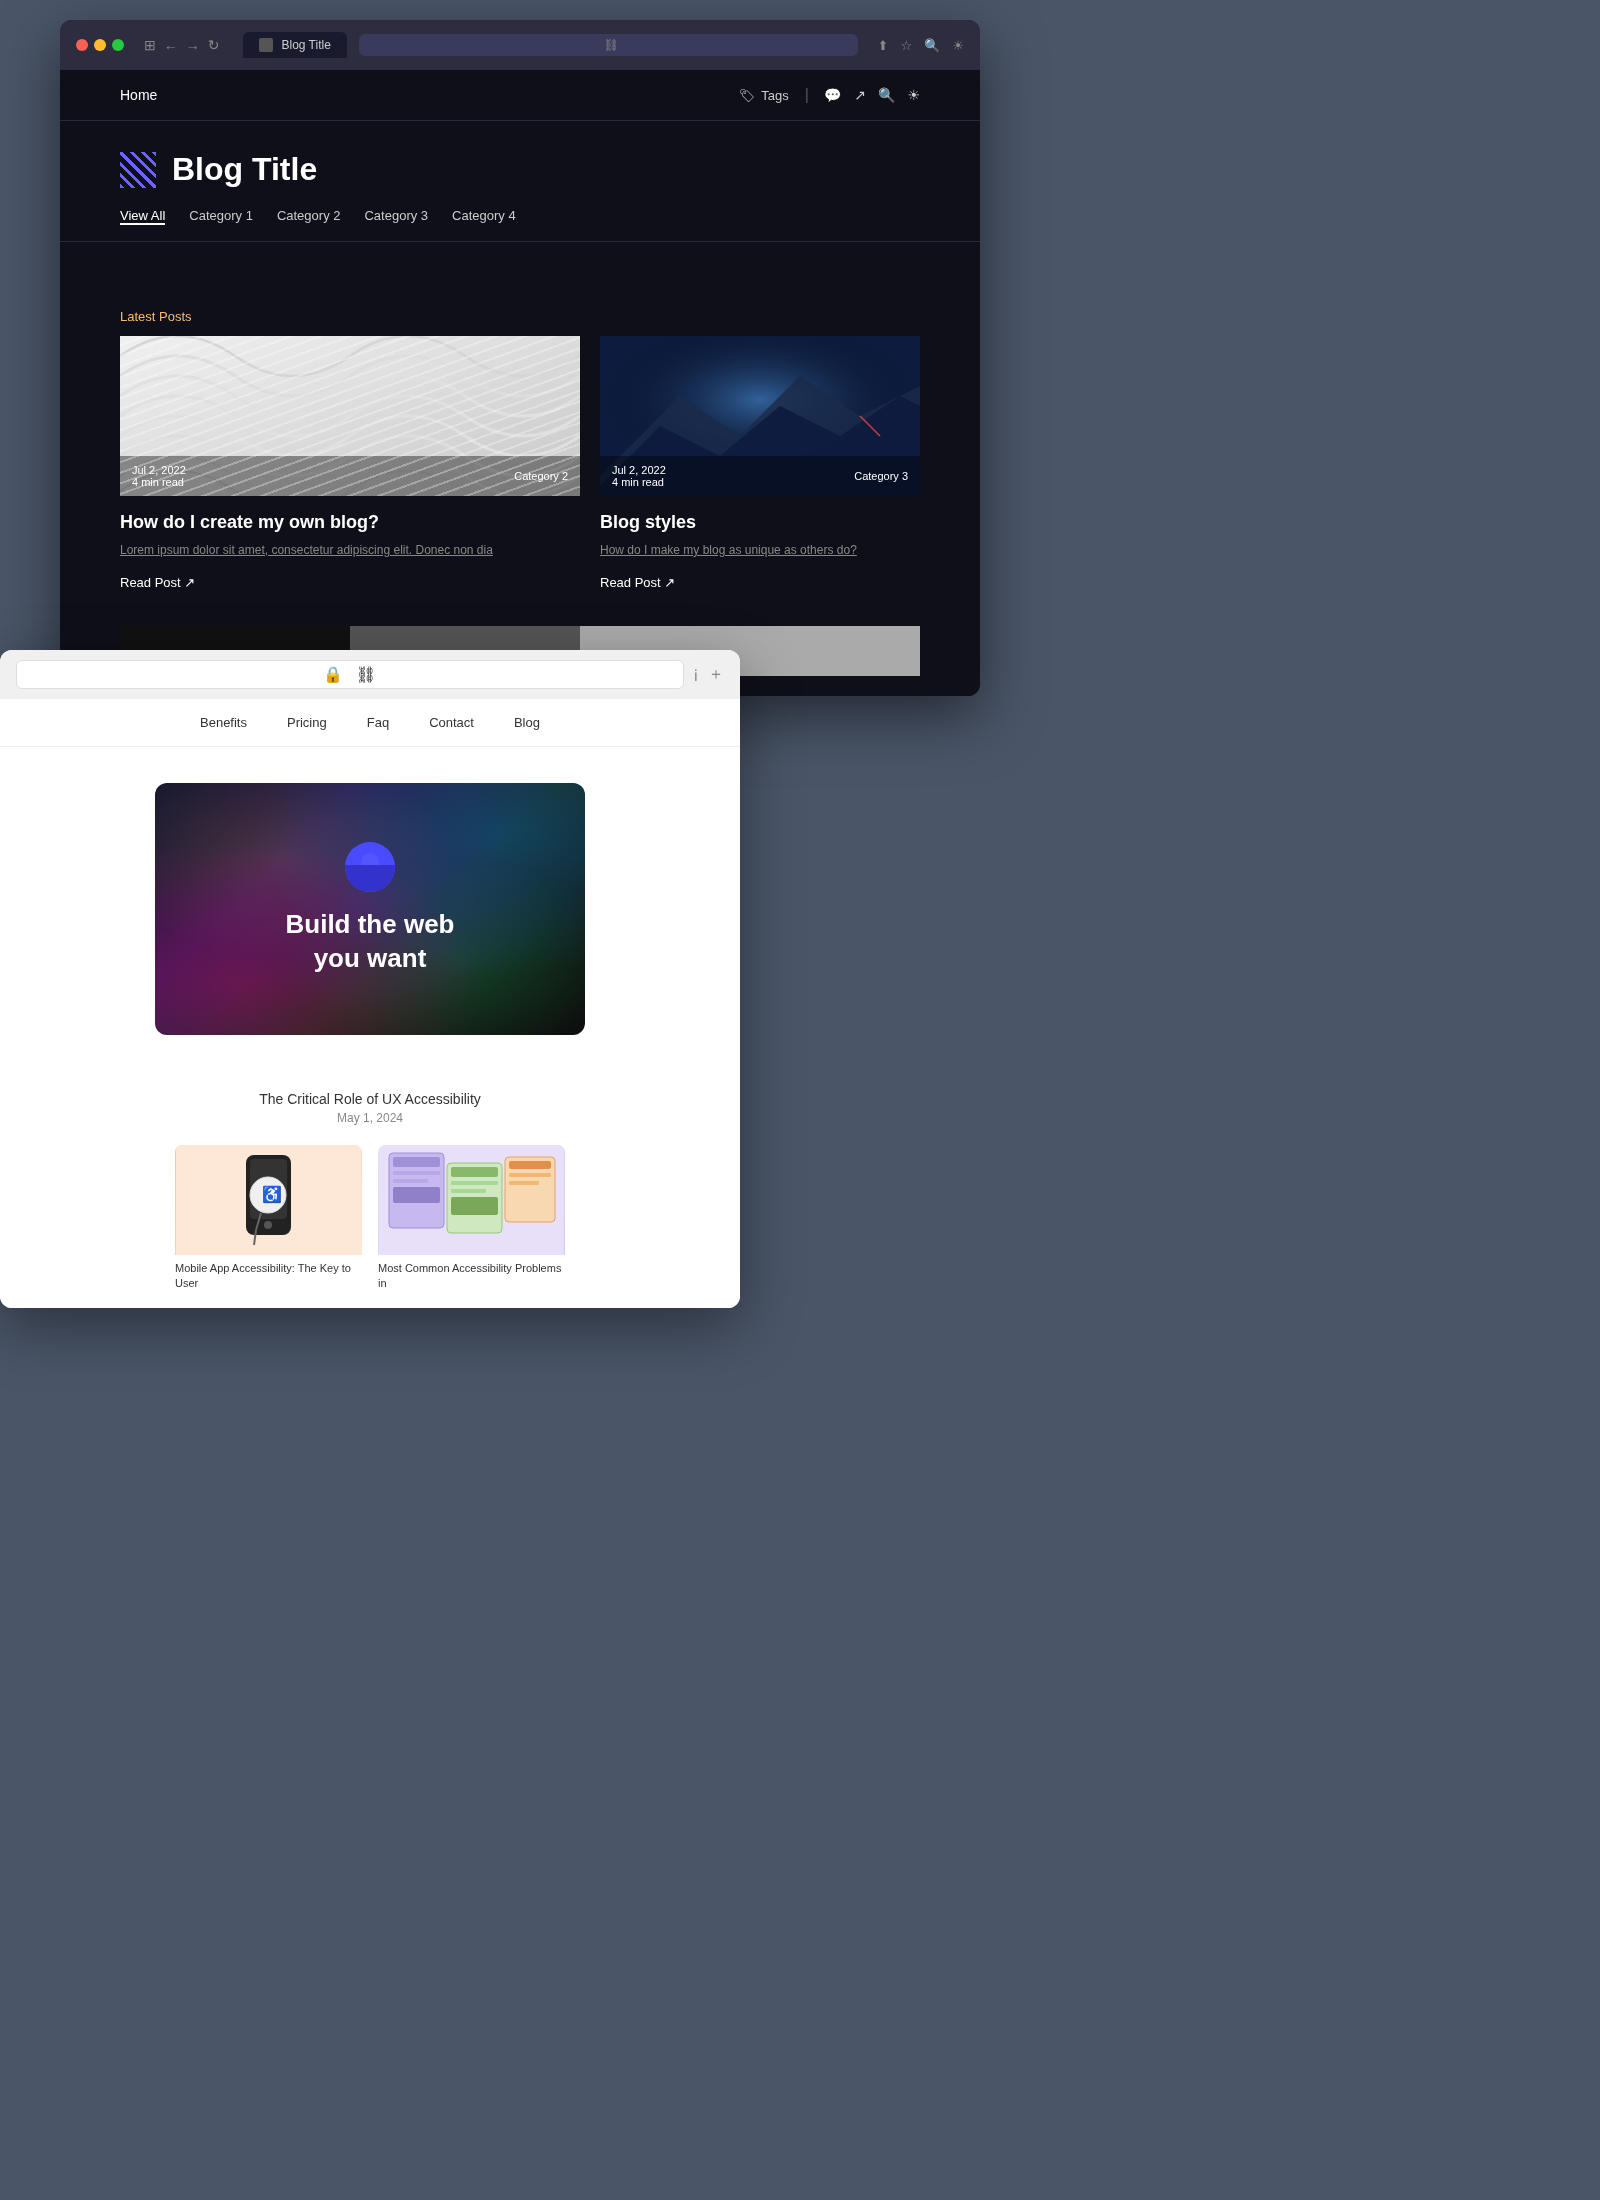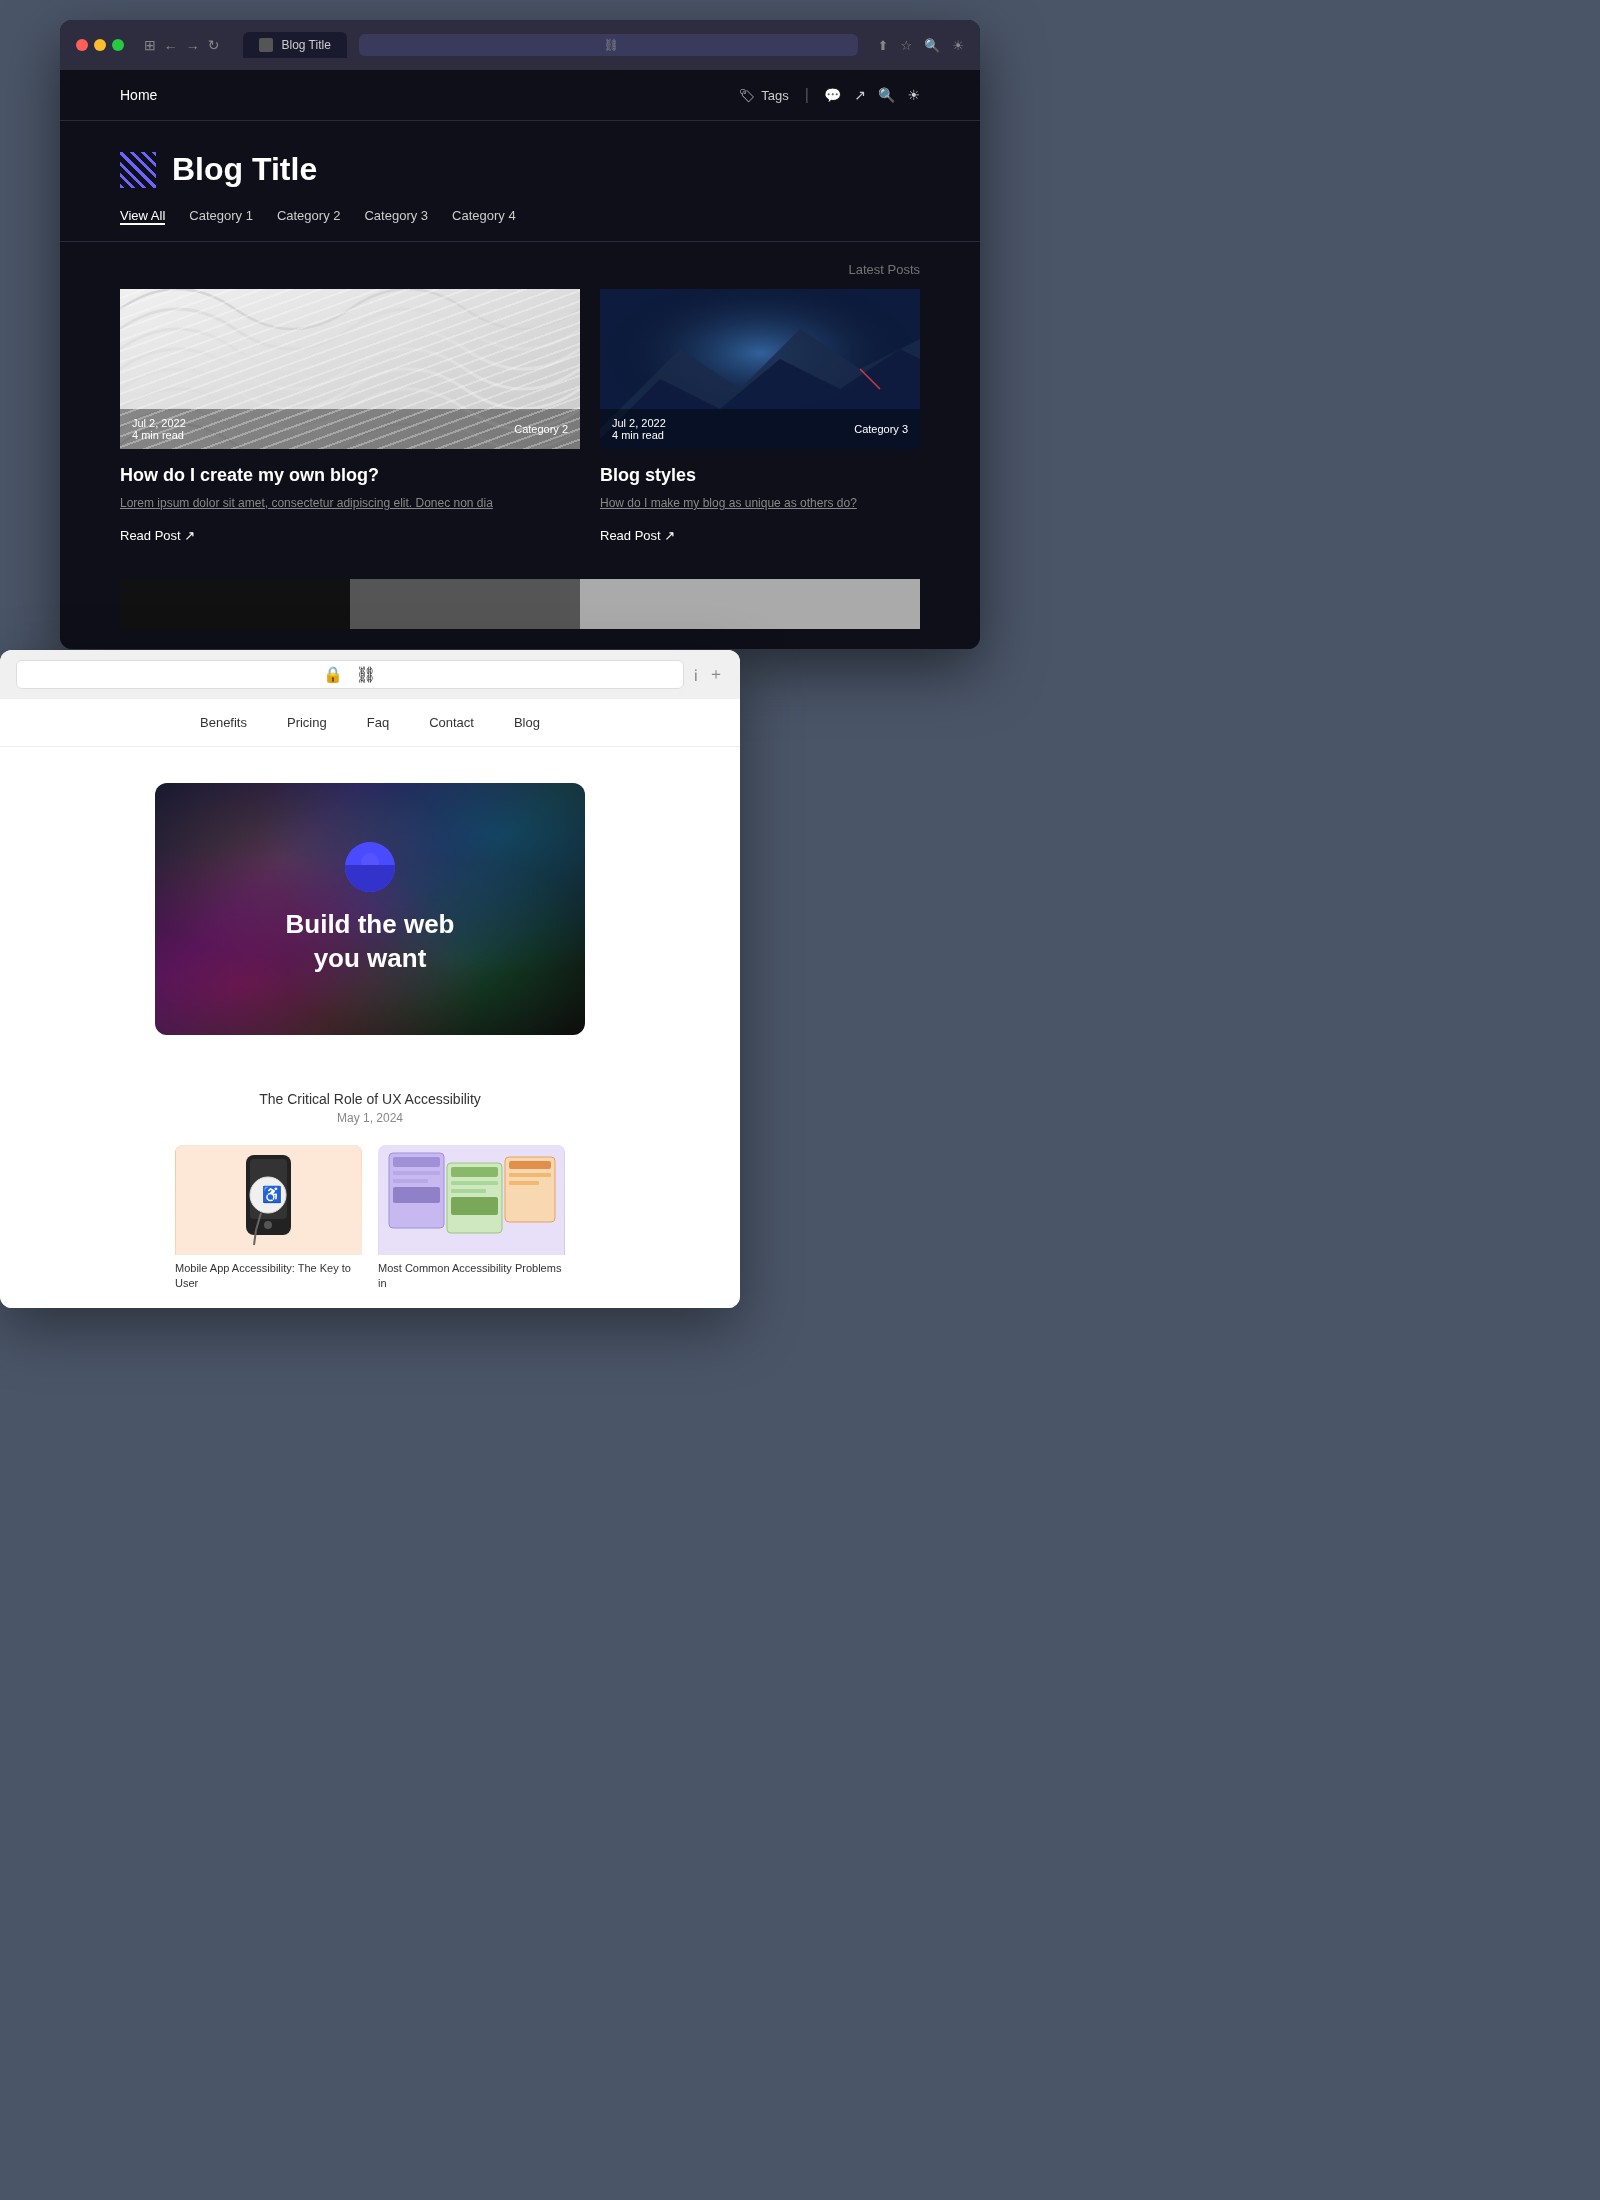--- a/index.html
+++ b/index.html
@@ -199,24 +199,24 @@
       color: #fff;
       border-bottom: 2px solid #fff;
       font-weight: 500;
     }
 
     .blog-main {
       padding: 20px 60px;
     }
 
     .latest-posts-label {
-      text-align: right;
-      color: #737373;
+      color: #fdba74;
       font-size: 13px;
       margin-bottom: 12px;
+      margin-top: 47px;
     }
 
     .posts-grid {
       display: grid;
       grid-template-columns: 1fr 320px;
       gap: 20px;
     }
 
     .post-card {
       background: #0f0f1a;

